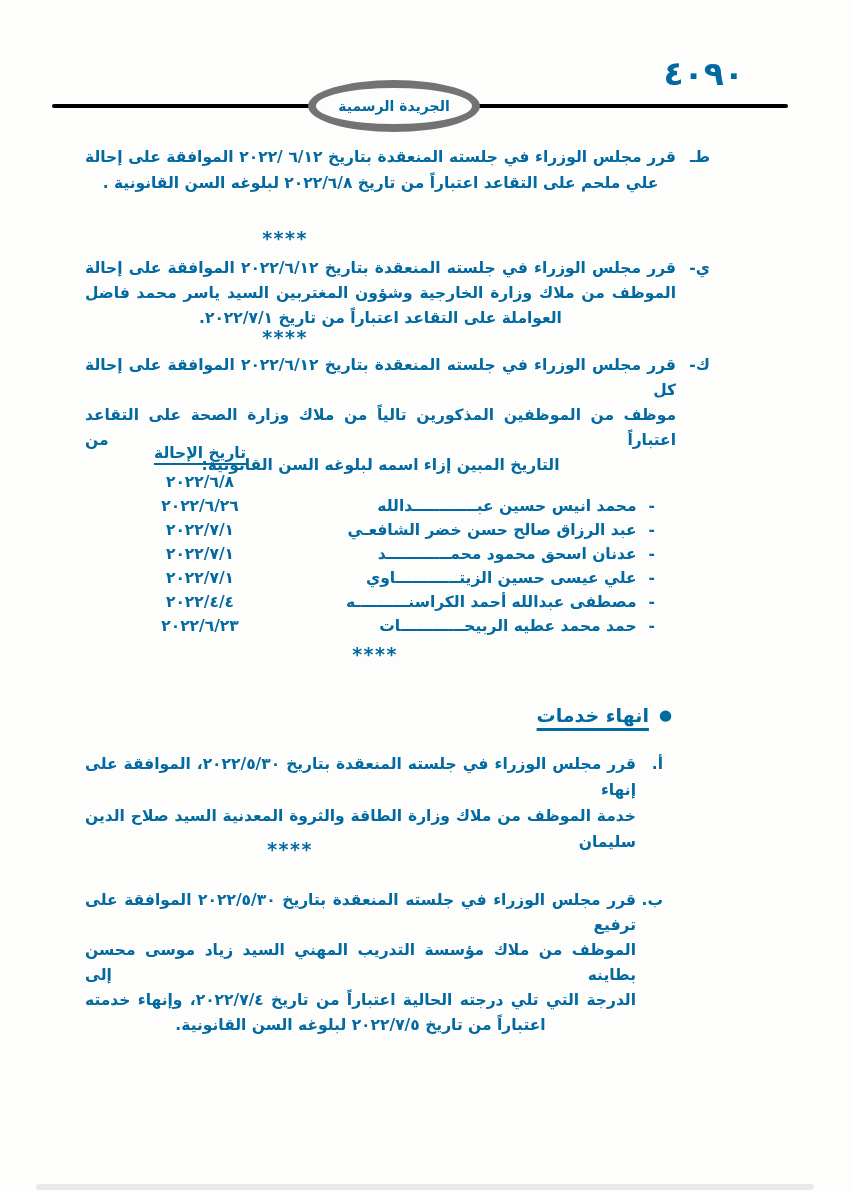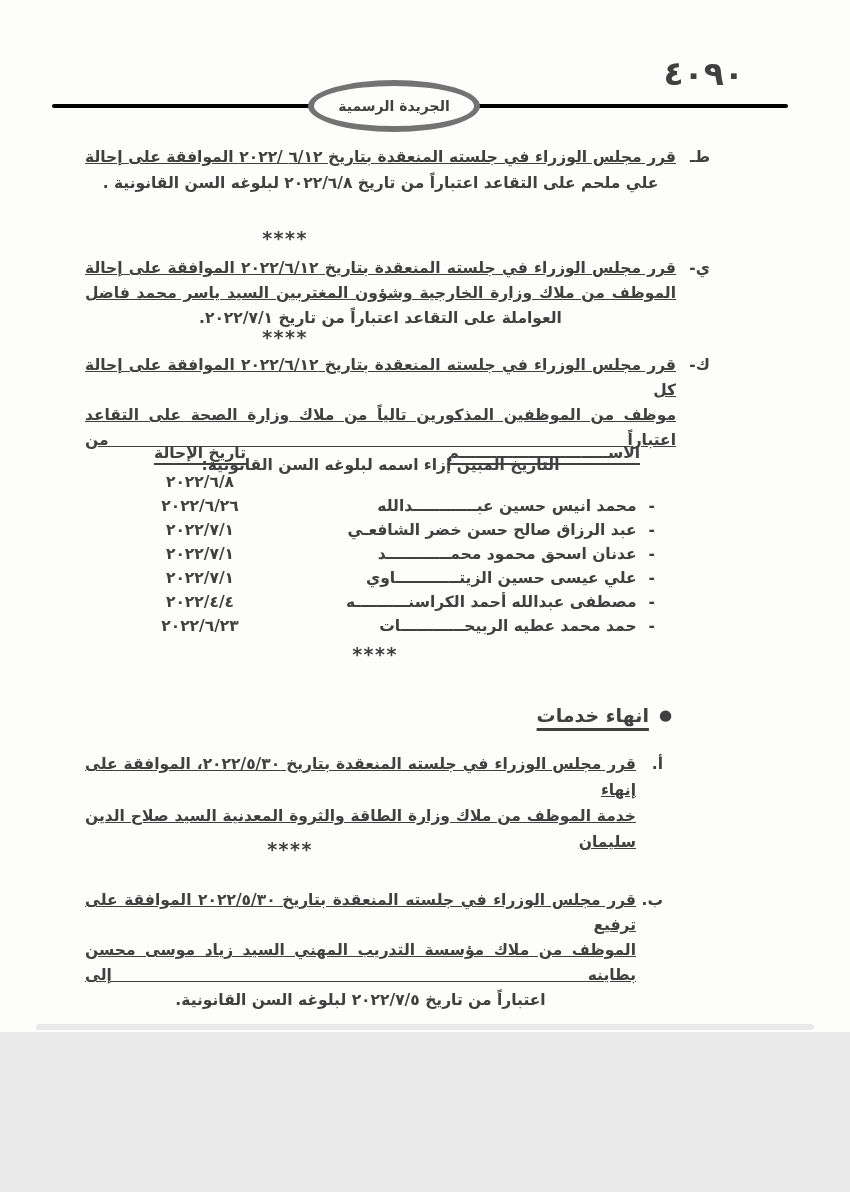--- a/index.html
+++ b/index.html
@@ -1,35 +1,35 @@
 <!DOCTYPE html>
 <html lang="ar"><head>
 <meta charset="utf-8">
 <style>
   html,body{margin:0;padding:0;background:#e9e9e9;}
   .page{
-    position:relative;width:850px;height:1032px;background:#fdfdfc;
-    overflow:hidden;color:#404040;
+    position:relative;width:850px;height:1192px;background:#fdfdfc;
+    overflow:hidden;color:#0369a1;
     font-family:"DejaVu Sans","Liberation Sans",sans-serif;font-weight:700;
   }
   .pagenum{position:absolute;top:54px;right:106px;font-size:33px;letter-spacing:1px;direction:rtl;}
   .rule{position:absolute;top:104px;left:52px;width:736px;height:4px;background:#000;border-radius:2px;}
   .ellipse{
     position:absolute;top:80px;left:308px;width:172px;height:52px;background:#fdfdfc;
-    border:6px solid #737373;border-radius:50%;display:flex;align-items:center;justify-content:center;
+    border:8px solid #737373;border-radius:50%;display:flex;align-items:center;justify-content:center;
     font-size:14px;direction:rtl;box-sizing:border-box;
   }
   .dec,.term{position:absolute;left:85px;direction:rtl;font-size:15.5px;}
   .dec{width:625px;}
   .term{width:578px;}
   .dec .marker,.term .marker{position:absolute;right:0;top:0;}
   .dec .body{padding-right:34px;}
   .term .body{padding-right:27px;}
   .ln{text-align:justify;}
-  .ln.j{text-align-last:justify;text-decoration:underline;}
+  .ln.j{text-align-last:justify;}
   .ln.c{text-align:center;text-align-last:center;}
   .lh26{line-height:26px;}
   .lh25{line-height:25px;}
   .sep{position:absolute;font-size:19px;letter-spacing:1.5px;width:80px;text-align:center;line-height:22px;}
   .rtable{position:absolute;top:441px;left:85px;width:625px;direction:rtl;font-size:15.5px;}
   .trow{position:relative;height:24px;line-height:24px;}
   .trow.thead{height:29px;}
   .name-anchor{position:absolute;right:55px;white-space:nowrap;}
   .name-anchor.hdr{right:70px;}
   .date-anchor{position:absolute;left:30px;width:170px;text-align:center;white-space:nowrap;}
@@ -76,21 +76,20 @@
     <span class="marker">ك-</span>
     <div class="body">
       <div class="ln j">قرر مجلس الوزراء في جلسته المنعقدة بتاريخ ٢٠٢٢/٦/١٢ الموافقة على إحالة كل</div>
       <div class="ln j">موظف من الموظفين المذكورين تالياً من ملاك وزارة الصحة على التقاعد اعتباراً من</div>
       <div class="ln c">التاريخ المبين إزاء اسمه لبلوغه السن القانونية:</div>
     </div>
   </div>
 
   <div class="rtable">
     <div class="trow thead">
-      <span class="name-anchor hdr underline">الاســــــــــــــــــــــــــــم</span>
       <span class="date-anchor underline">تاريخ الإحالة</span>
     </div>
     <div class="trow">
       <span class="date-anchor">٢٠٢٢/٦/٨</span>
     </div>
     <div class="trow">
       <span class="name-anchor"><span class="dash">-</span><span>محمد انيس حسين عبــــــــــــدالله</span></span>
       <span class="date-anchor">٢٠٢٢/٦/٢٦</span>
     </div>
     <div class="trow">
@@ -129,18 +128,19 @@
     </div>
   </div>
 
   <div class="sep" style="top:838px;left:250px">****</div>
 
   <div class="term lh25" style="top:888px">
     <span class="marker">ب.</span>
     <div class="body">
       <div class="ln j">قرر مجلس الوزراء في جلسته المنعقدة بتاريخ ٢٠٢٢/٥/٣٠ الموافقة على ترفيع</div>
       <div class="ln j">الموظف من ملاك مؤسسة التدريب المهني السيد زياد موسى محسن بطاينه إلى</div>
+      <div class="ln j">الدرجة التي تلي درجته الحالية اعتباراً من تاريخ ٢٠٢٢/٧/٤، وإنهاء خدمته</div>
       <div class="ln c">اعتباراً من تاريخ ٢٠٢٢/٧/٥ لبلوغه السن القانونية.</div>
     </div>
   </div>
 
   <div class="scan-smudge"></div>
 </div>
 
 </body></html>

